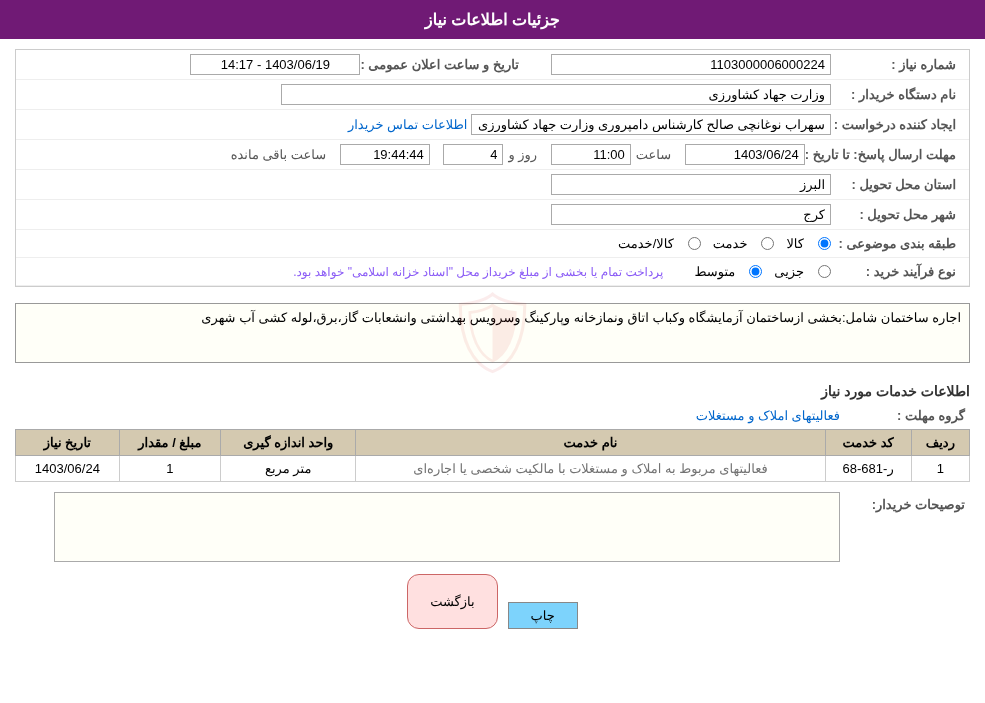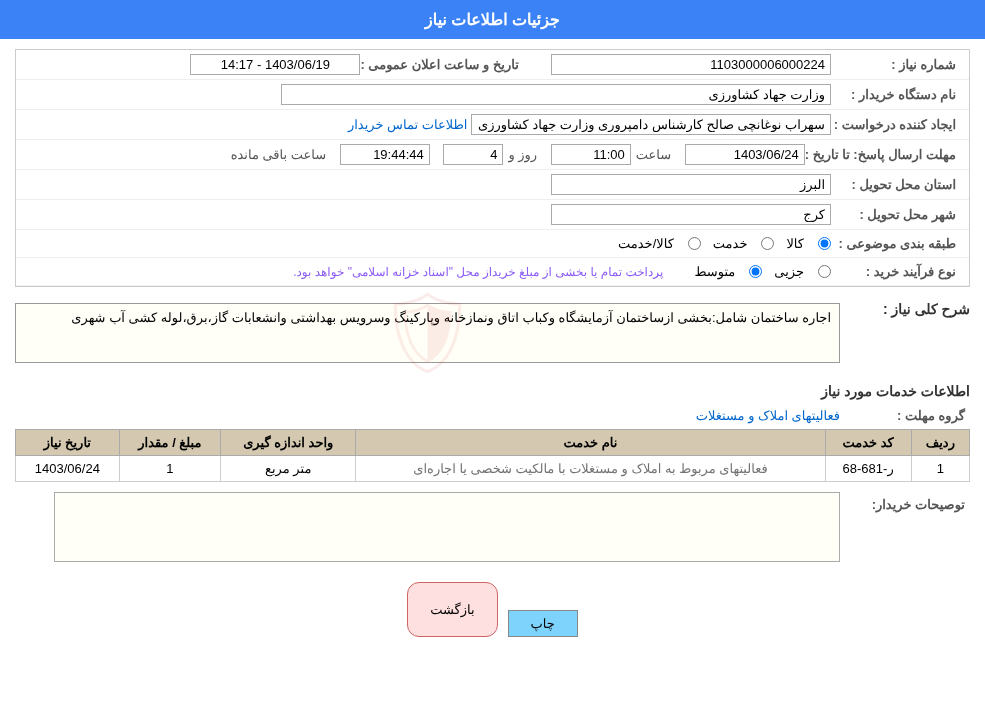--- a/index.html
+++ b/index.html
@@ -9,21 +9,21 @@
       background: #f0f0f0;
       direction: rtl;
     }
     .page-container {
       width: 985px;
       min-height: 703px;
       background: #fff;
       margin: 0 auto;
     }
     .header {
-      background: #3b82f6;
+      background: #701a75;
       color: #fff;
       text-align: center;
       padding: 10px 0;
       font-size: 16px;
       font-weight: bold;
     }
     .content {
       padding: 10px 15px;
     }
     .info-section {
@@ -297,21 +297,20 @@
             <span>متوسط</span>
           </div>
           &nbsp;&nbsp;
           <span style="color:#8b5cf6; font-size:12px;">پرداخت تمام یا بخشی از مبلغ خریداز محل "اسناد خزانه اسلامی" خواهد بود.</span>
         </div>
       </div>
 
     </div>
 
     <div style="display:flex; align-items:flex-start; margin-bottom:8px;">
-      <span class="label section-title" style="min-width:130px; padding-top:4px;">شرح کلی نیاز :</span>
       <div class="desc-box" style="flex:1; position:relative;">
         <span>اجاره ساختمان شامل:بخشی ازساختمان آزمایشگاه وکباب اتاق ونمازخانه وپارکینگ وسرویس بهداشتی وانشعابات گاز،برق،لوله کشی آب شهری</span>
         
         <div style="position:absolute;top:50%;left:50%;transform:translate(-50%,-50%);opacity:0.07;font-size:80px;color:#cc0000;pointer-events:none;">🛡</div>
       </div>
     </div>
 
     <div class="section-title">اطلاعات خدمات مورد نیاز</div>
 
     <div style="display:flex; align-items:center; margin:6px 0;">
@@ -335,21 +334,21 @@
       <td>1</td>
       <td>ر-681-68</td>
       <td class="link-blue">فعالیتهای مربوط به املاک و مستغلات با مالکیت شخصی یا اجاره‌ای</td>
       <td>متر مربع</td>
       <td>1</td>
       <td>1403/06/24</td>
     </tr>
         </tbody>
     </table>
 
-    <div style="display:flex; align-items:flex-start; margin-bottom:8px;padding-left:39px;">
+    <div style="display:flex; align-items:flex-start; padding-left:39px;">
       <span class="notes-label">توصیحات خریدار:</span>
       <textarea class="notes-textarea" rows="4" style=""></textarea>
     </div>
 
     <div class="buttons-row">
       <button class="btn btn-print">چاپ</button>
       <button class="btn btn-back">بازگشت</button>
     </div>
 
   </div>

